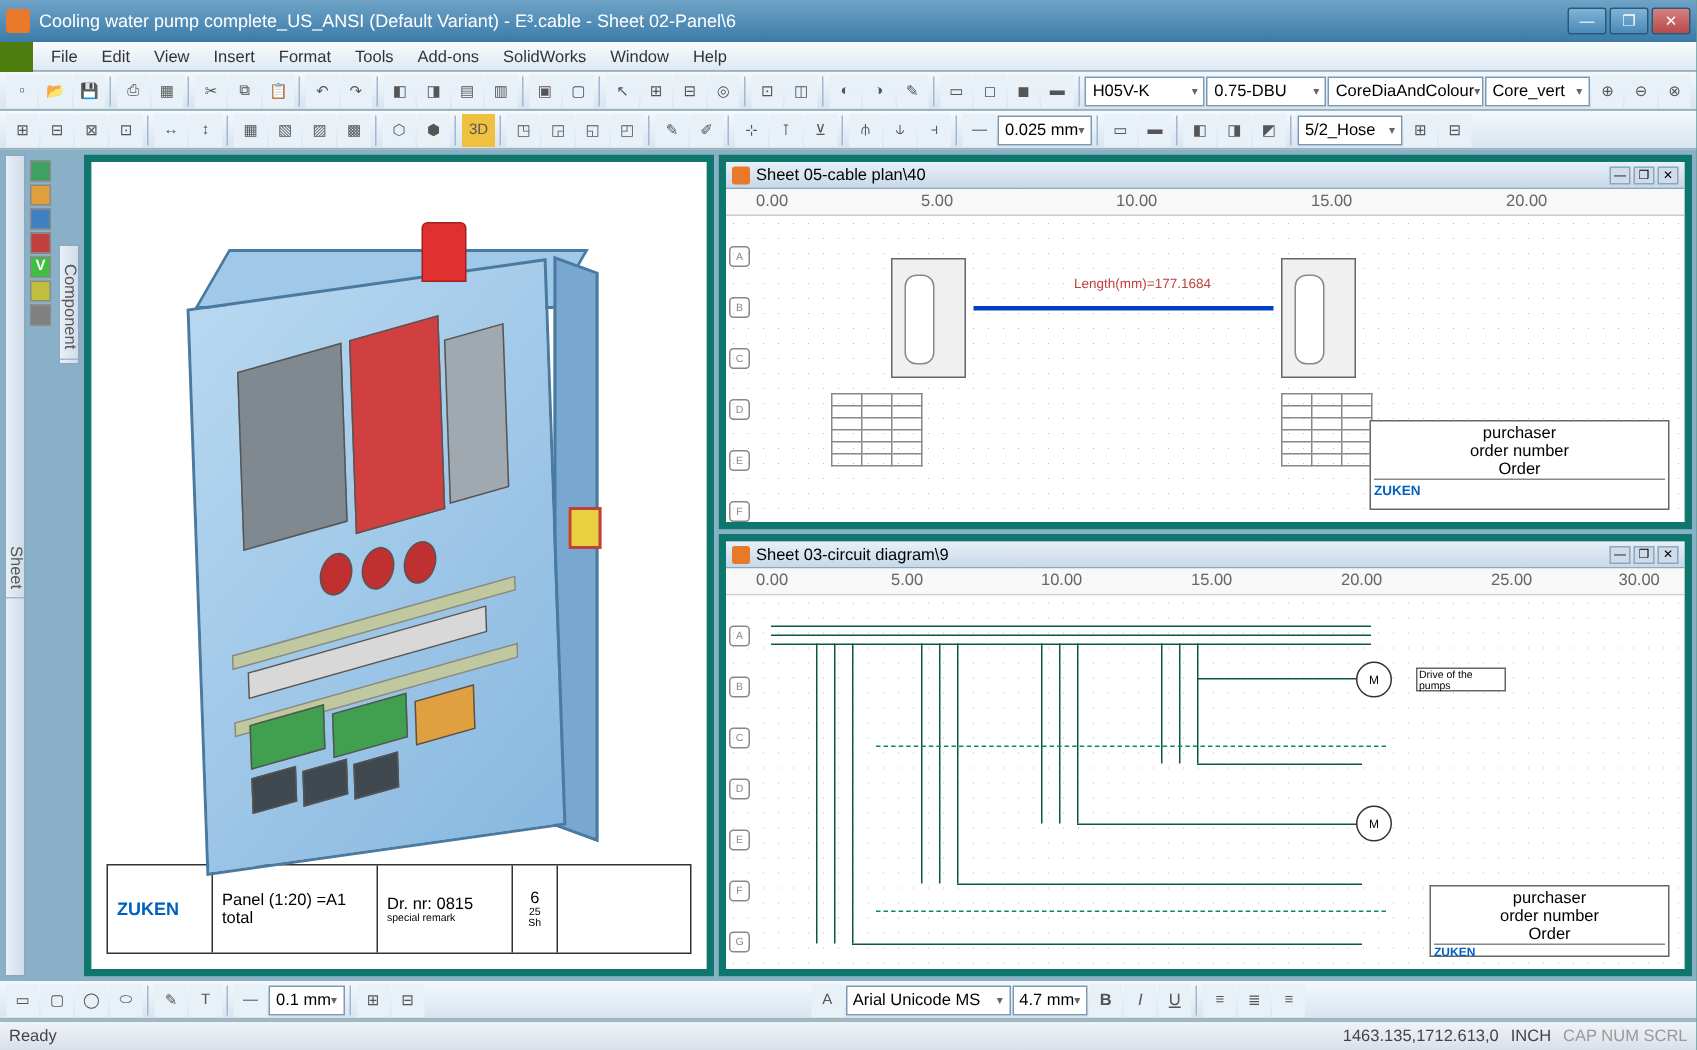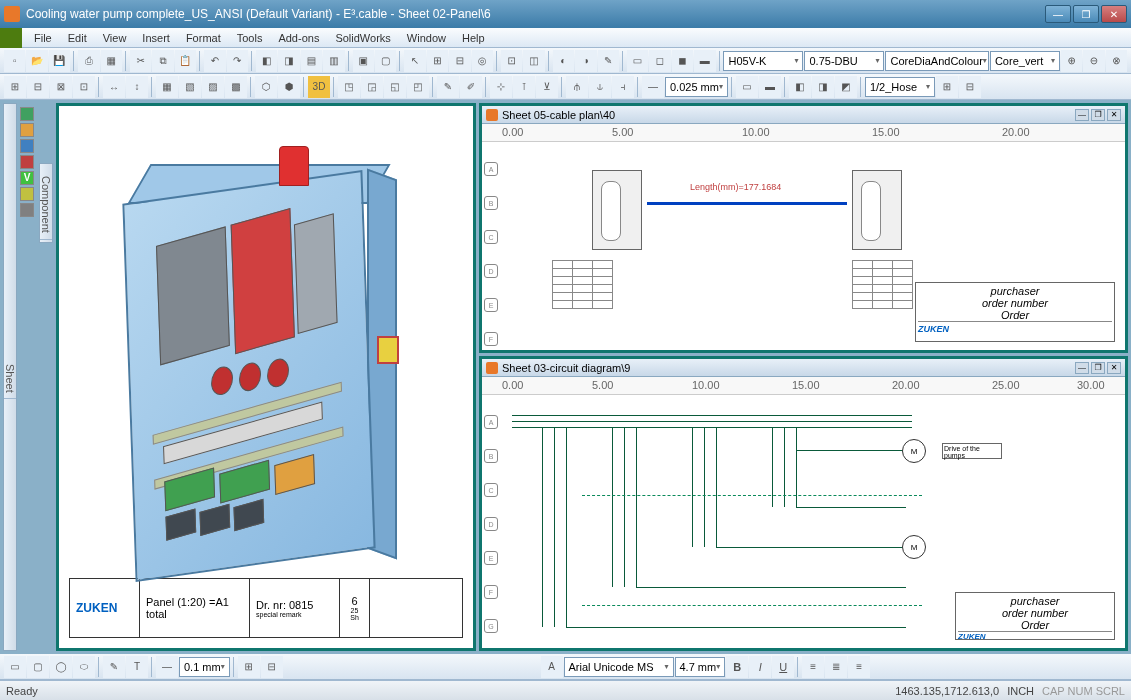--- a/index.html
+++ b/index.html
@@ -17,21 +17,21 @@
 .tbtn { width: 22px; height: 22px; background: #e8f0f8; border: 1px solid transparent; display: flex; align-items: center; justify-content: center; font-size: 10px; color: #555; }
 .sep { width: 2px; height: 20px; border-left: 1px solid #a0b8d0; margin: 0 2px; }
 .combo { height: 20px; background: white; border: 1px solid #7a9ab8; padding: 0 4px; display: flex; align-items: center; font-size: 10px; min-width: 60px; }
 .combo.sm { min-width: 50px; }
 .combo::after { content: "▾"; margin-left: auto; font-size: 8px; color: #666; }
 .workspace { flex: 1; display: flex; background: #8ab0c8; padding: 3px; gap: 3px; overflow: hidden; }
 .sidedock { width: 14px; background: linear-gradient(90deg, #e8f0f8, #d0dce8); border: 1px solid #8aa8c0; display: flex; flex-direction: column; align-items: center; padding-top: 4px; gap: 2px; writing-mode: vertical-rl; font-size: 9px; color: #555; }
 .sidedock .tab { height: 40px; display: flex; align-items: center; justify-content: center; border-bottom: 1px solid #a0b8d0; }
 .iconstrip { width: 16px; display: flex; flex-direction: column; gap: 2px; padding-top: 4px; }
 .iconstrip div { width: 14px; height: 14px; border: 1px solid #888; }
-.pane { background: white; border: 3px solid #0f766e; display: flex; flex-direction: column; overflow: hidden; }
+.pane { background: white; border: 5px solid #0f766e; display: flex; flex-direction: column; overflow: hidden; }
 .pane-left { width: 420px; }
 .pane-right { flex: 1; display: flex; flex-direction: column; gap: 3px; }
 .pane-header { height: 18px; background: linear-gradient(#e8f0f8, #c8d8e8); display: flex; align-items: center; padding: 0 4px; font-size: 10px; border-bottom: 1px solid #8aa8c0; }
 .pane-header .icon { width: 12px; height: 12px; background: #e8782a; border-radius: 2px; margin-right: 4px; }
 .pane-header .wbtns { margin-left: auto; display: flex; gap: 2px; }
 .pane-header .wbtns div { width: 14px; height: 12px; background: #d0dce8; border: 1px solid #8aa8c0; font-size: 8px; display: flex; align-items: center; justify-content: center; }
 .ruler-h { height: 18px; background: #f8f8f8; border-bottom: 1px solid #ccc; display: flex; font-size: 9px; color: #666; position: relative; }
 .ruler-h span { position: absolute; top: 2px; }
 .canvas { flex: 1; background: white; position: relative; overflow: hidden; }
 .canvas.grid { background-image: radial-gradient(circle, #bbb 0.5px, transparent 0.5px); background-size: 10px 10px; }
@@ -45,30 +45,30 @@
 .din-rail { position: absolute; height: 10px; background: #c0c8a0; border: 1px solid #888; transform: skewY(-8deg); }
 .component { position: absolute; border: 1px solid #555; transform: skewY(-8deg); }
 .titleblock { height: 60px; border: 1px solid #333; display: flex; font-size: 9px; }
 .titleblock > div { border-right: 1px solid #333; padding: 2px 6px; display: flex; flex-direction: column; justify-content: center; }
 .logo-zuken { color: #0060c0; font-weight: bold; font-size: 12px; }
 .cable-drawing { position: relative; height: 100%; }
 .connector { position: absolute; width: 50px; height: 80px; background: #f0f0f0; border: 1px solid #666; }
 .connector.left { left: 110px; top: 28px; }
 .connector.right { left: 370px; top: 28px; }
 .cable-line { position: absolute; height: 3px; background: #0040c0; left: 165px; top: 60px; width: 200px; }
-.cable-label { position: absolute; left: 208px; top: 40px; color: #c04040; font-size: 9px; }
+.cable-label { position: absolute; left: 232px; top: 40px; color: #c04040; font-size: 9px; }
 .pin-table { position: absolute; font-size: 7px; border-collapse: collapse; }
 .pin-table td { border: 1px solid #888; padding: 0 2px; height: 8px; min-width: 20px; }
 .circuit-drawing { position: relative; height: 100%; }
 .circ-line { position: absolute; background: #0a5a3a; }
 .circ-line.h { height: 1px; }
 .circ-line.v { width: 1px; }
 .circ-line.dash { border-top: 1px dashed #0a8a5a; background: none; height: 0; }
 .motor { position: absolute; width: 24px; height: 24px; border: 1px solid #333; border-radius: 50%; background: white; display: flex; align-items: center; justify-content: center; font-size: 8px; }
-.tb-small { position: absolute; border: 1px solid #666; font-size: 7px; background: white; font-style: italic; }
+.tb-small { position: absolute; border: 1px solid #666; font-size: 7px; background: white; }
 .statusbar { height: 20px; background: linear-gradient(#f0f4f8, #d8e0e8); border-top: 1px solid #a0b8d0; display: flex; align-items: center; padding: 0 6px; font-size: 10px; color: #444; }
 .statusbar .right { margin-left: auto; display: flex; gap: 8px; }
 .left-margin { position: absolute; left: 2px; top: 20px; display: flex; flex-direction: column; gap: 20px; }
 .left-margin div { width: 14px; height: 14px; border: 1px solid #888; border-radius: 3px; font-size: 7px; display: flex; align-items: center; justify-content: center; color: #888; }
 </style>
 </head>
 <body>
 
 <div class="window">
   <div class="titlebar">
@@ -192,21 +192,21 @@
       </div>
     <div class="sep"></div>
     <div class="tbtn">▭</div>
     <div class="tbtn">▬</div>
     <div class="sep"></div>
     <div class="tbtn">◧</div>
     <div class="tbtn">◨</div>
     <div class="tbtn">◩</div>
     <div class="sep"></div>
     <div class="combo" style="min-width:70px">
-        <span>1/2_Hose</span>
+        <span>5/2_Hose</span>
       </div>
     <div class="tbtn">⊞</div>
     <div class="tbtn">⊟</div>
   </div>
 
   <div class="workspace">
     <div class="sidedock">
       <div class="tab">Sheet</div>
     </div>
     <div class="iconstrip">

